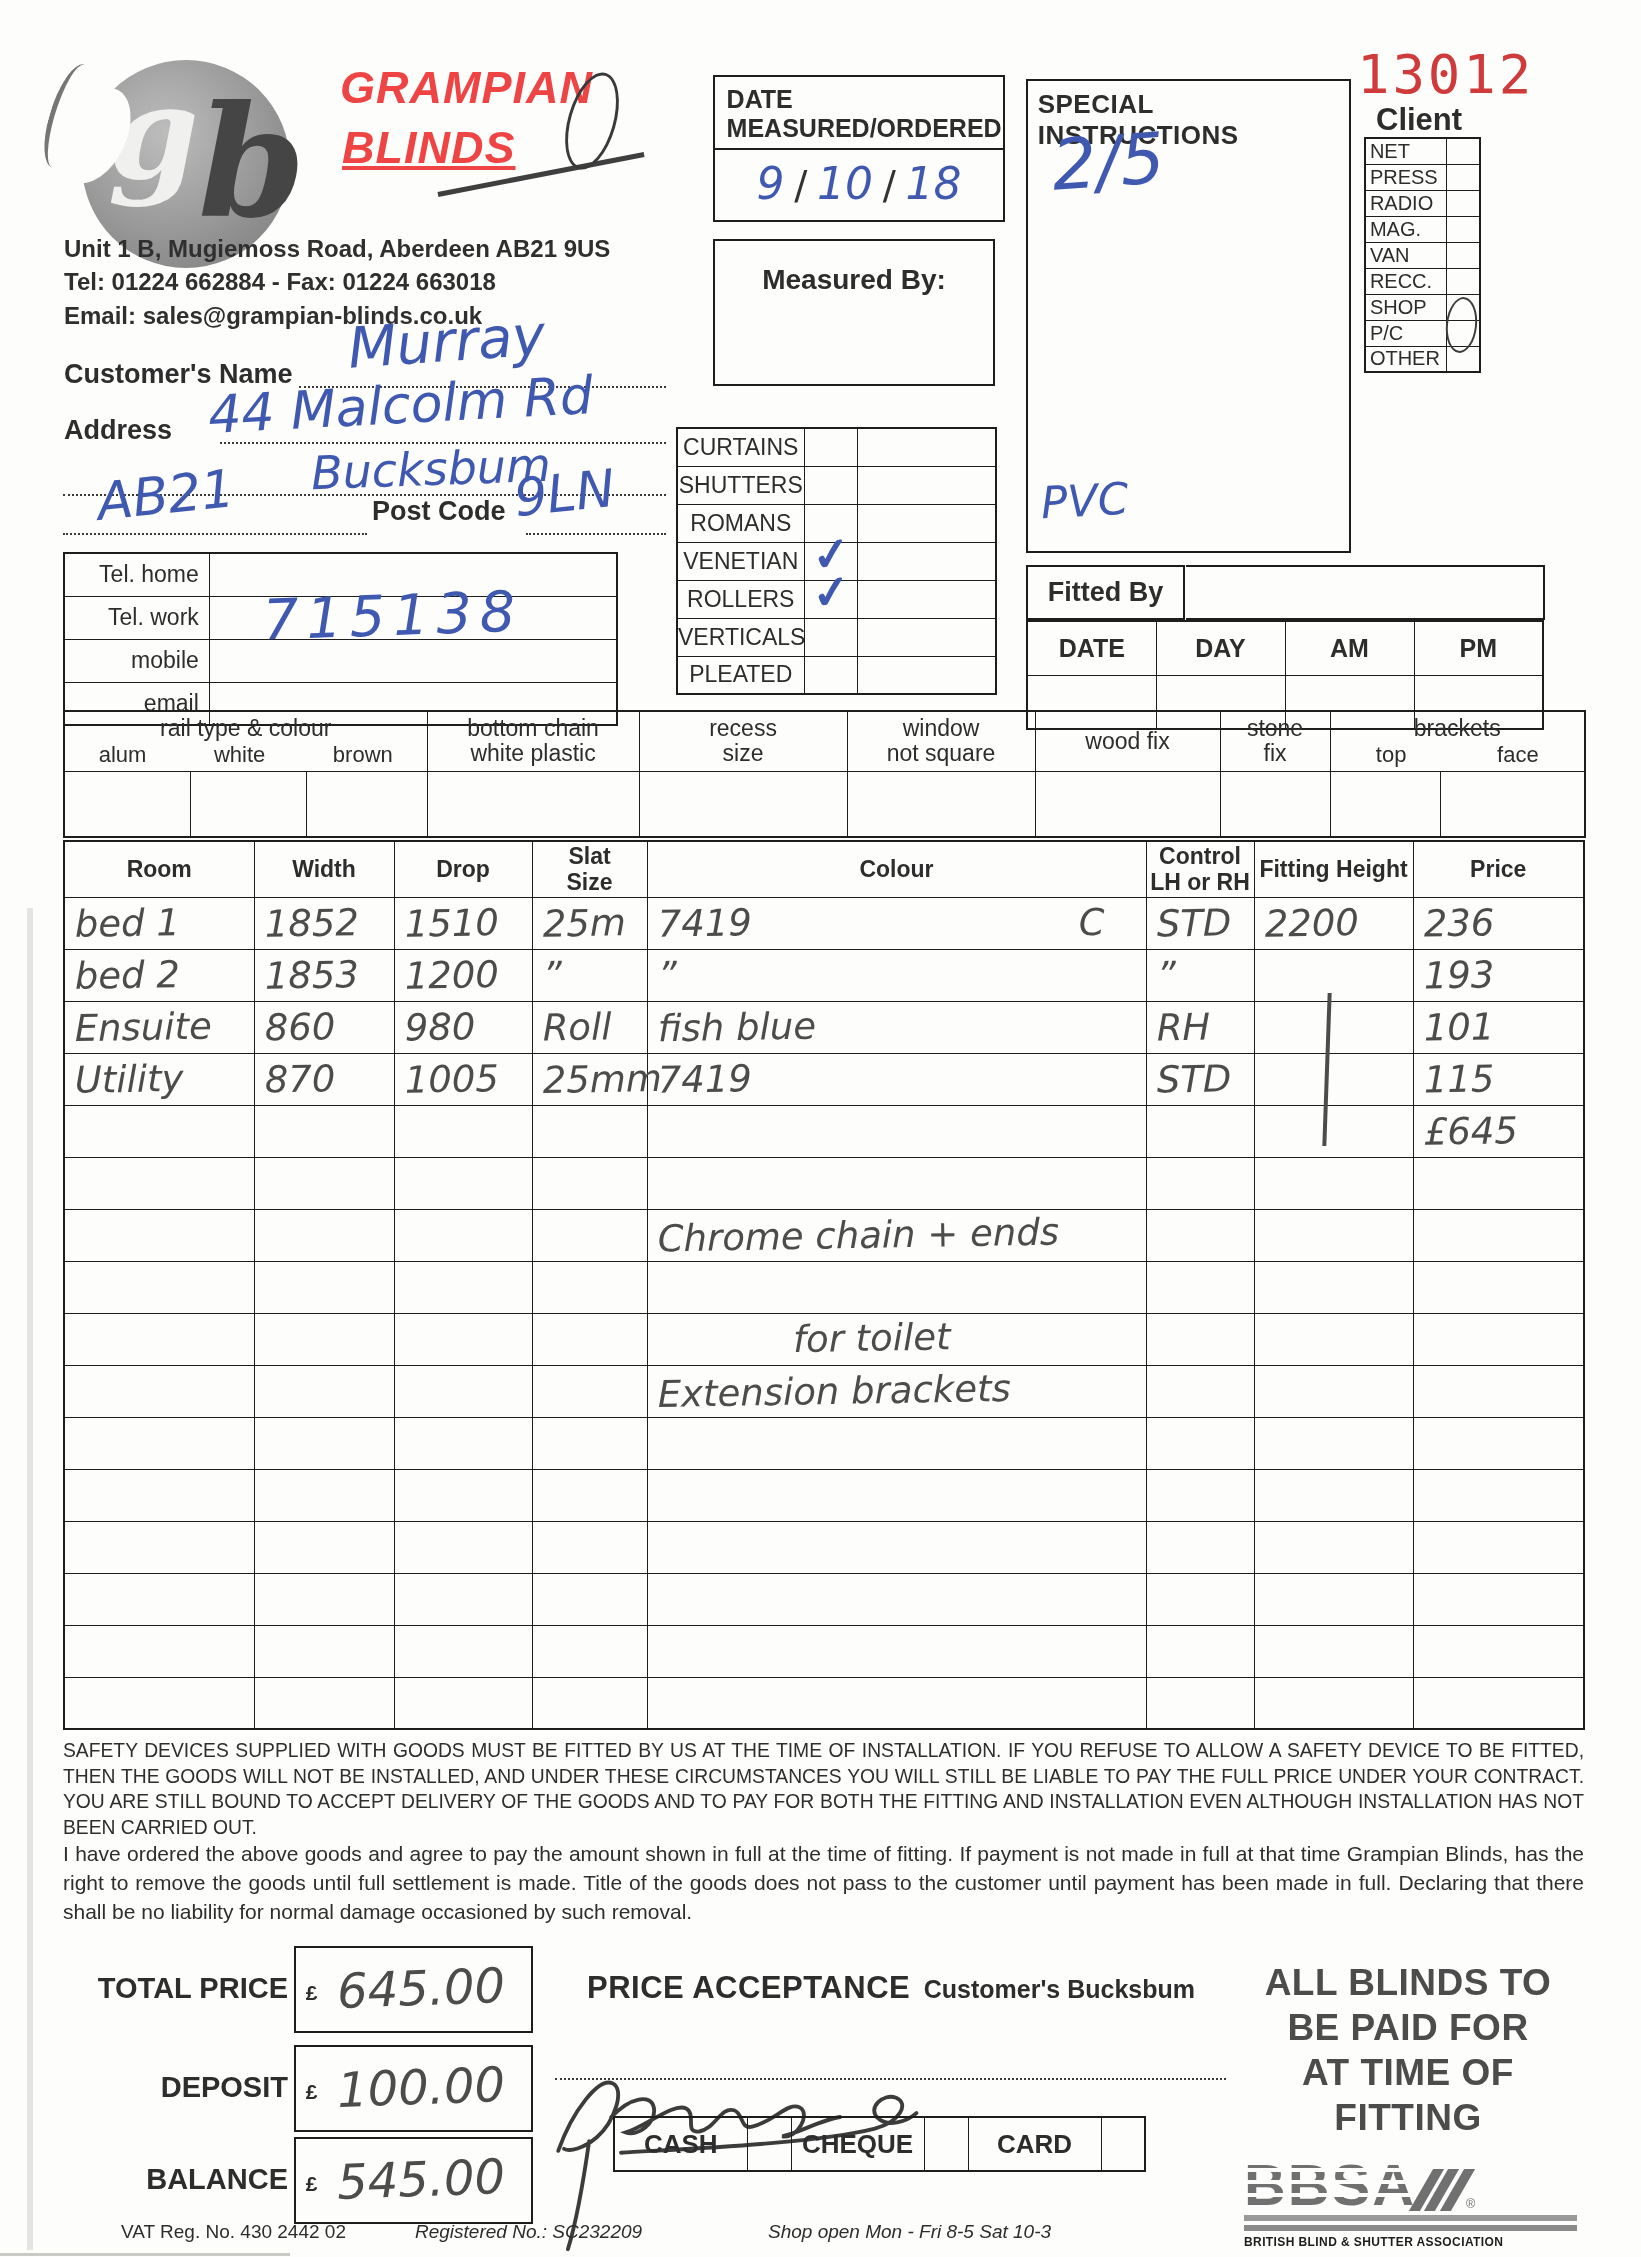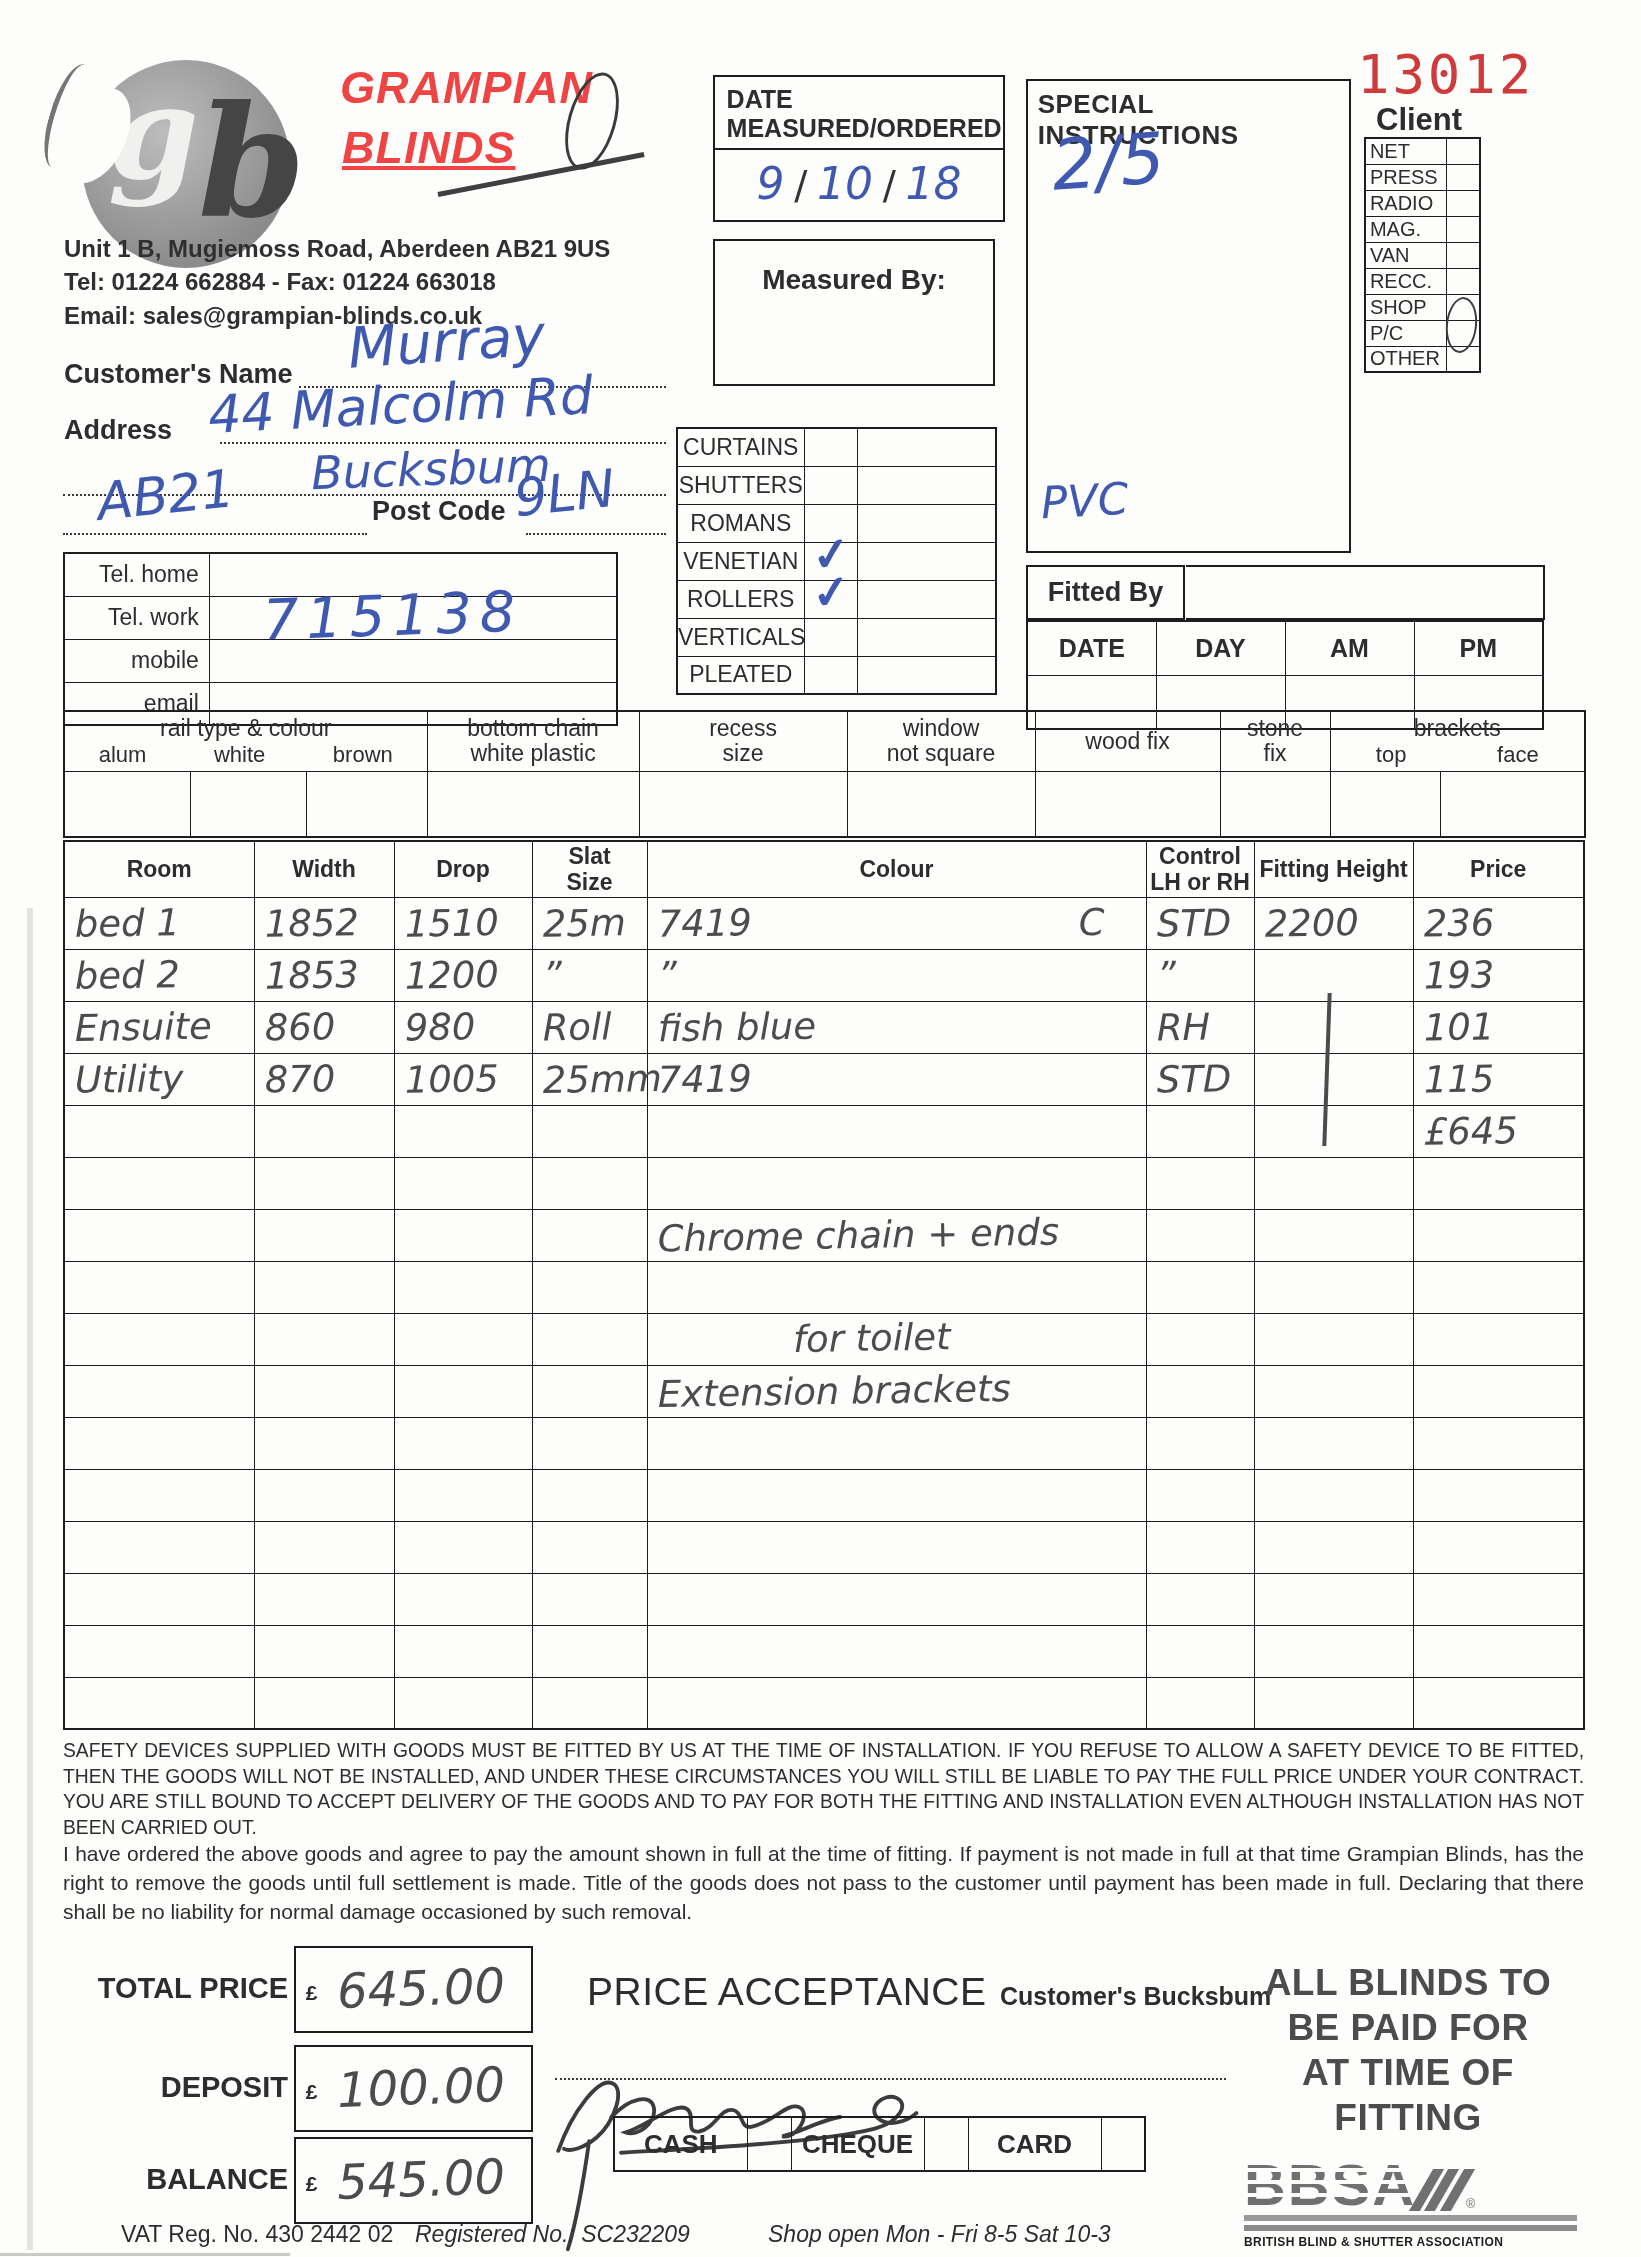--- a/index.html
+++ b/index.html
@@ -120,21 +120,21 @@
   .tot-label { width:224px; text-align:right; font-size:29px; font-weight:800; }
   .tot-box { width:239px; height:87px; border:2.9px solid #1d1d1d; }
   .tot-box .cur { position:absolute; left:9.7px; top:33px; font-size:21px; font-weight:bold; font-style:normal; color:#2d2d2d; }
   .tot-box .val { position:absolute; left:41px; top:11.6px; font-size:48px; white-space:nowrap; transform:rotate(-2deg); }
   #tot-1-label { left:64px; top:1972px; } #tot-1-box { left:294px; top:1946px; }
   #tot-2-label { left:64px; top:2071px; } #tot-2-box { left:294px; top:2045px; }
   #tot-3-label { left:64px; top:2163px; } #tot-3-box { left:294px; top:2137px; }
 
   
   #accept-line { left:587px; top:1970px; white-space:nowrap; }
-  #accept-title { font-size:39px; font-weight:400; letter-spacing:0.5px; }
+  #accept-title { font-size:31px; font-weight:700; letter-spacing:0.5px; }
   #accept-sub { font-size:25px; font-weight:800; padding-left:13.5px; }
   #sig-dotline { left:555px; top:2078px; width:671px; }
   #signature { left:529px; top:2006px; }
 
   
   #pay-tbl { left:613px; top:2116px; }
   #pay-tbl td { height:54px; font-size:26px; font-weight:bold; text-align:center; }
   #pay-tbl .p-lab { width:133px; }
   #pay-tbl .p-box { width:44px; }
 
@@ -144,21 +144,21 @@
   #bbsa { left:1244px; top:2159px; width:333px; text-align:left; }
   #bbsa-row { display:flex; align-items:flex-end; }
   #bbsa-acronym { font-size:58px; font-weight:900; color:#707070; letter-spacing:1.9px; line-height:.9;
      background:repeating-linear-gradient(#707070 0 8.7px, #fdfdfb 8.7px 12.6px); -webkit-background-clip:text; background-clip:text; -webkit-text-fill-color:transparent; }
   .slat { display:inline-block; width:10.6px; height:42px; background:#707070; transform:skewX(-30deg); margin-left:4.8px; }
   #bbsa-reg { font-size:12.6px; color:#707070; margin-left:3.9px; }
   .bbsa-bar { height:5.8px; background:#9a9a9a; margin-top:3.9px; }
   #bbsa-caption { font-size:12px; font-weight:800; color:#1d1d1d; letter-spacing:0.4px; margin-top:4.8px; }
 
   
-  .footer { font-size:23px; top:2221px; color:#2d2d2d; }
+  .footer { font-size:19px; top:2221px; color:#2d2d2d; }
   #footer-reg, #footer-hours { font-style:italic; }
 
   
   #edge-left { left:27px; top:908px; width:5.8px; height:1342px; background:#d8d8d4; opacity:.7; }
   #edge-bottom { left:0; top:2253px; width:290px; height:2.9px; background:#c9c9c6; }
 </style>
 </head>
 <body>
 
 <div class="abs" id="edge-left"></div>

